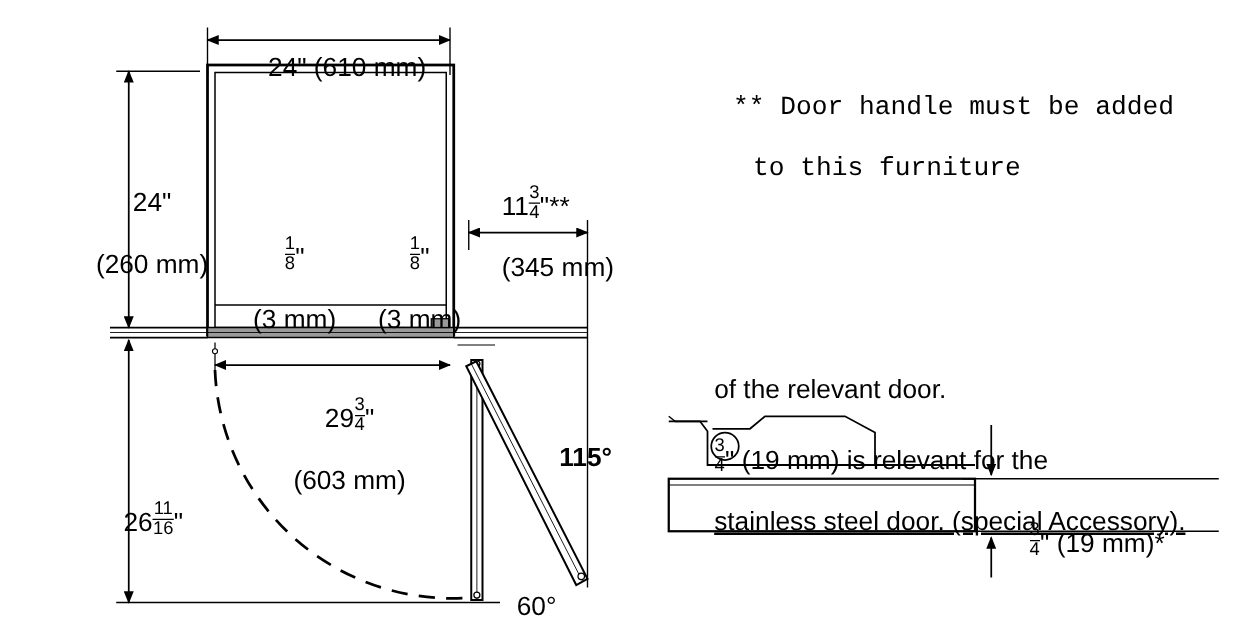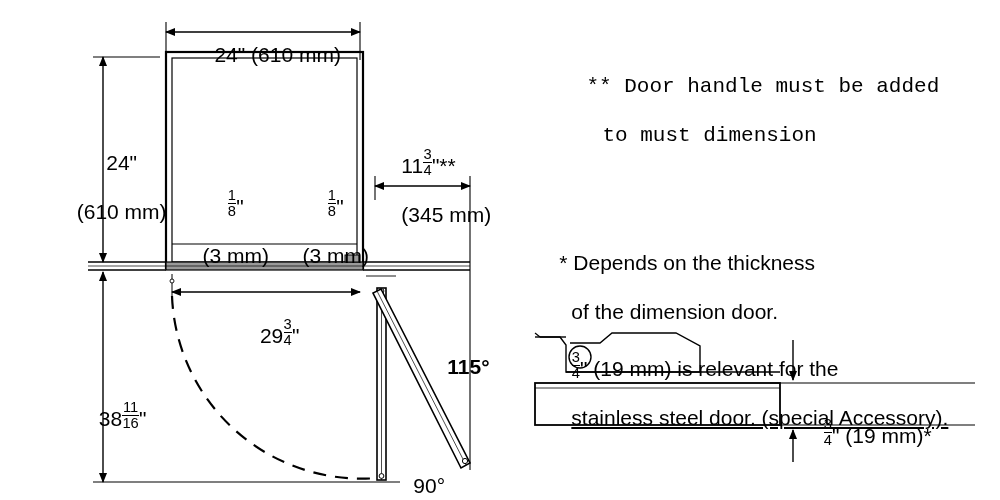--- a/index.html
+++ b/index.html
@@ -160,62 +160,63 @@
       </g>
     </g>
   </svg>
 
   <div class="lbl big center" style="left:176px; top:18px; width:180px;">
     <span>24" (610 mm)</span>
   </div>
 
   <div class="lbl big center" style="left:50px; top:126px; width:120px;">
     <span>24"</span><br>
-    <span>(610 mm)</span>
+    <span>(260 mm)</span>
   </div>
 
   <div class="lbl big center" style="left:176px; top:163px; width:96px;">
     <span class="frac"><span class="num">1</span><span class="den">8</span></span><span>"</span><br>
     <span>(3 mm)</span>
   </div>
 
   <div class="lbl big center" style="left:276px; top:163px; width:96px;">
     <span class="frac"><span class="num">1</span><span class="den">8</span></span><span>"</span><br>
     <span>(3 mm)</span>
   </div>
 
   <div class="lbl big" style="left:378px; top:122px; width:130px;">
     <span>11</span><span class="frac"><span class="num">3</span><span class="den">4</span></span><span>"**</span><br>
     <span>(345 mm)</span>
   </div>
 
   <div class="lbl big center" style="left:178px; top:292px; width:180px;">
     <span>29</span><span class="frac"><span class="num">3</span><span class="den">4</span></span><span>"</span><br>
+    <span>(603 mm)</span>
   </div>
 
   <div class="lbl big center" style="left:38px; top:375px; width:146px;">
-    <span>38</span><span class="frac"><span class="num">11</span><span class="den">16</span></span><span>"</span><br>
+    <span>26</span><span class="frac"><span class="num">11</span><span class="den">16</span></span><span>"</span><br>
   </div>
 
   <div class="lbl big" style="left:424px; top:330px;font-weight:bold;">
     <span>115°</span>
   </div>
 
   <div class="lbl big" style="left:390px; top:449px;">
-    <span>90°</span>
+    <span>60°</span>
   </div>
 
   <div class="lbl big" style="left:536px; top:50px; width:420px;font-family:Liberation Mono, monospace;">
     <span>** Door handle must be added</span><br>
-    <span style="padding-left:16px;">to must dimension</span>
+    <span style="padding-left:16px;">to this furniture</span>
   </div>
 
   <div class="lbl big" style="left:536px; top:226px; width:450px;">
-    <span>* Depends on the thickness</span><br>
-    <span style="padding-left:12px;">of the dimension door.</span><br>
+    <br>
+    <span style="padding-left:12px;">of the relevant door.</span><br>
     <span style="padding-left:12px;"><span class="frac"><span class="num">3</span><span class="den">4</span></span><span>" (19 mm) is relevant for the</span></span><br>
     <span style="padding-left:12px;text-decoration:underline;">stainless steel door. (special Accessory).</span>
   </div>
 
   <div class="lbl big" style="left:800px; top:392px;">
     <span class="frac"><span class="num">3</span><span class="den">4</span></span><span>" (19 mm)*</span>
   </div>
 
 </div>
 

